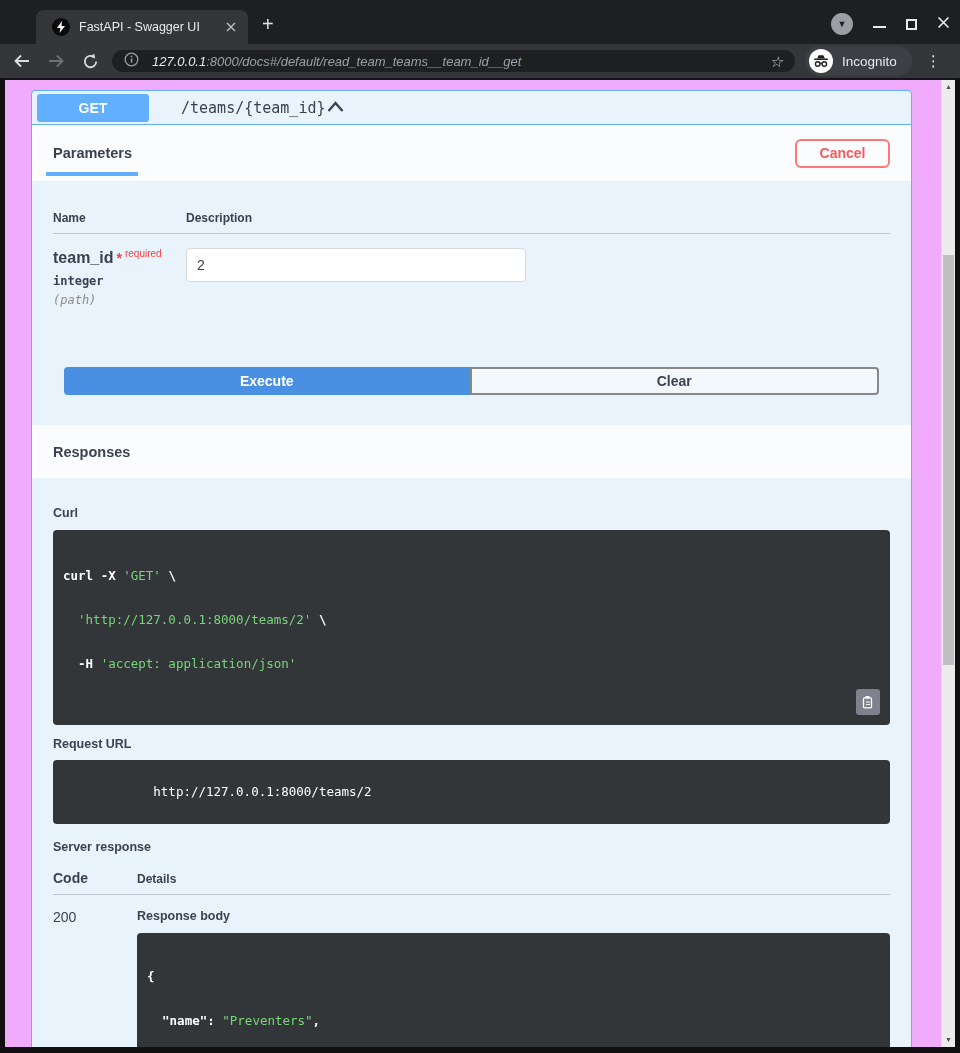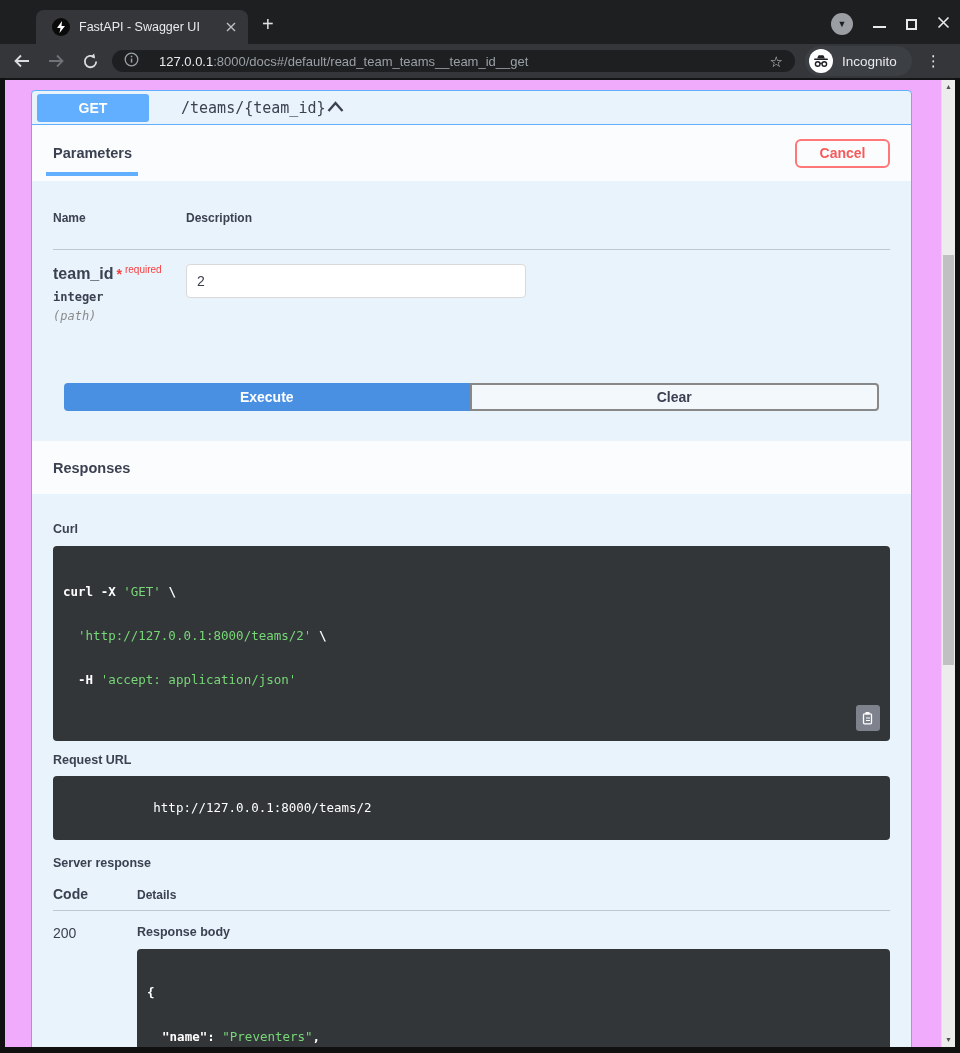--- a/index.html
+++ b/index.html
@@ -35,21 +35,21 @@
   .media-btn{width:22px;height:22px;border-radius:50%;background:#9b9ea2;display:flex;align-items:center;justify-content:center;
              color:#1d1e20;font-size:9px;line-height:1;}
   .min-glyph{width:13px;height:2px;background:var(--chrome-text);margin-top:6px;}
   .max-glyph{width:11px;height:11px;border:2px solid var(--chrome-text);}
   .close-glyph{color:var(--chrome-text);font-size:16px;line-height:1;}
 
   .toolbar{position:absolute;top:44px;left:0;width:960px;height:34px;background:var(--chrome-mid);
            display:flex;align-items:center;padding:0 10px;gap:10px;}
   .nav-ico{display:flex;align-items:center;justify-content:center;width:24px;flex:none;}
   .urlbar{width:683px;height:22px;background:var(--chrome-pill);border-radius:14px;display:flex;align-items:center;
-          padding:0 12px;gap:20px;flex:none;}
+          padding:0 12px;gap:13px;flex:none;font-style:italic;}
   .url-text{font-size:13px;white-space:nowrap;overflow:hidden;flex:1;color:var(--chrome-dim);}
   .url-host{color:#e8eaed;}
   .star{color:#c9cbcf;font-size:15px;line-height:1;}
   .incog-pill{height:30px;background:#3c3f43;border-radius:15px;display:flex;align-items:center;gap:9px;padding:0 15px 0 4px;flex:none;}
   .incog-circle{width:24px;height:24px;border-radius:50%;background:#fff;display:flex;align-items:center;justify-content:center;}
   .incog-label{color:var(--chrome-text);font-size:13.5px;}
   .menu-dots{color:var(--chrome-text);font-size:15px;letter-spacing:0;margin-left:4px;}
 
   
   .main{position:absolute;top:78px;left:5px;right:5px;bottom:6px;background:#fff;border-top:2px solid #141517;display:flex;}
@@ -71,21 +71,21 @@
   .section-header{background:var(--near-white);display:flex;align-items:center;justify-content:space-between;
                   padding:0 21px;position:relative;}
   .params-header{height:56px;}
   .responses-band{height:53px;}
   .sec-title{font-size:14.5px;font-weight:bold;color:var(--ink);}
   .tab-underline{position:absolute;left:14px;bottom:5px;width:92px;height:4px;background:var(--accent);}
   .btn-cancel{width:95px;height:29px;background:transparent;border:2px solid #f77;border-radius:6px;
               color:var(--cancel-red);font-weight:bold;font-size:14px;font-family:"Liberation Sans",sans-serif;}
 
   .params-body{background:var(--light-blue);padding:30px 21px 30px;}
-  .cols-head{display:flex;font-size:12px;font-weight:bold;color:var(--ink);padding-bottom:24px;
+  .cols-head{display:flex;font-size:12px;font-weight:bold;color:var(--ink);padding-bottom:8px;
              border-bottom:1px solid rgba(59,65,81,.25);}
   .col-name{width:133px;flex:none;}
   .param-row{display:flex;padding-top:14px;}
   .param-meta{width:133px;flex:none;}
   .param-name{font-size:16px;font-weight:bold;color:var(--ink);display:inline;}
   .req-star{color:#f93e3e;font-weight:bold;font-size:14px;margin-left:3px;}
   .req-label{color:#f93e3e;font-size:10px;vertical-align:6px;margin-left:3px;}
   .param-type{font-family:"DejaVu Sans Mono",monospace;font-weight:bold;font-size:12px;color:var(--ink);margin-top:7px;}
   .param-in{font-family:"DejaVu Sans Mono",monospace;font-style:italic;font-size:12px;color:#8b8b8b;margin-top:5px;}
   .param-input{width:340px;height:34px;border:1px solid #d9d9d9;border-radius:4px;padding:0 10px;font-size:14px;

